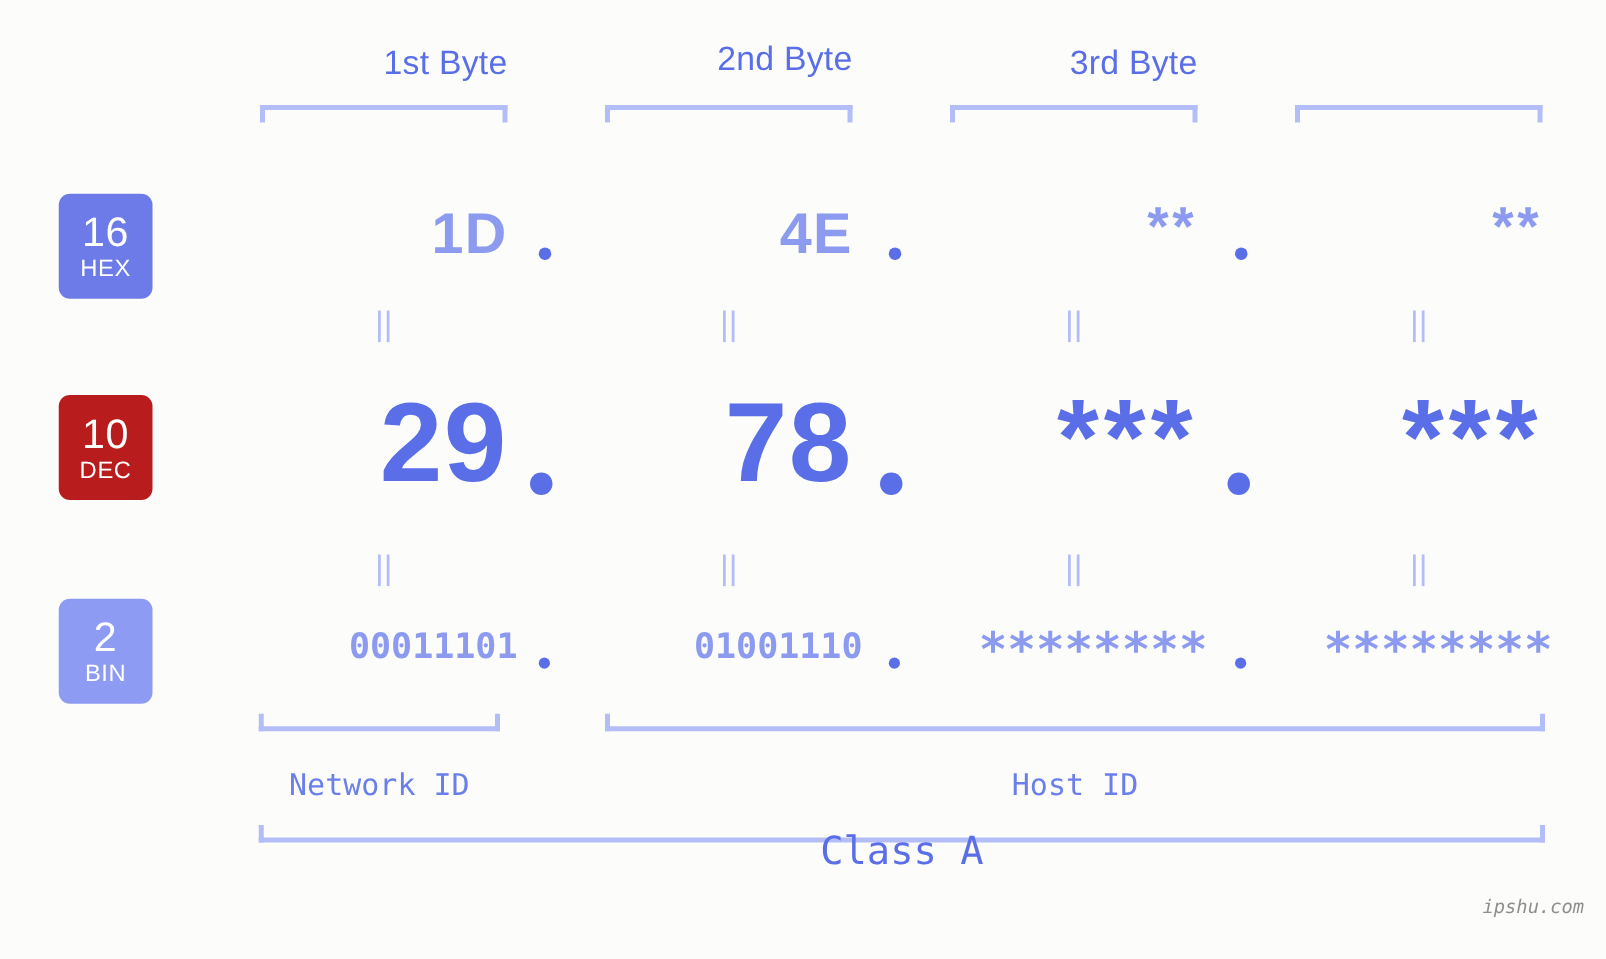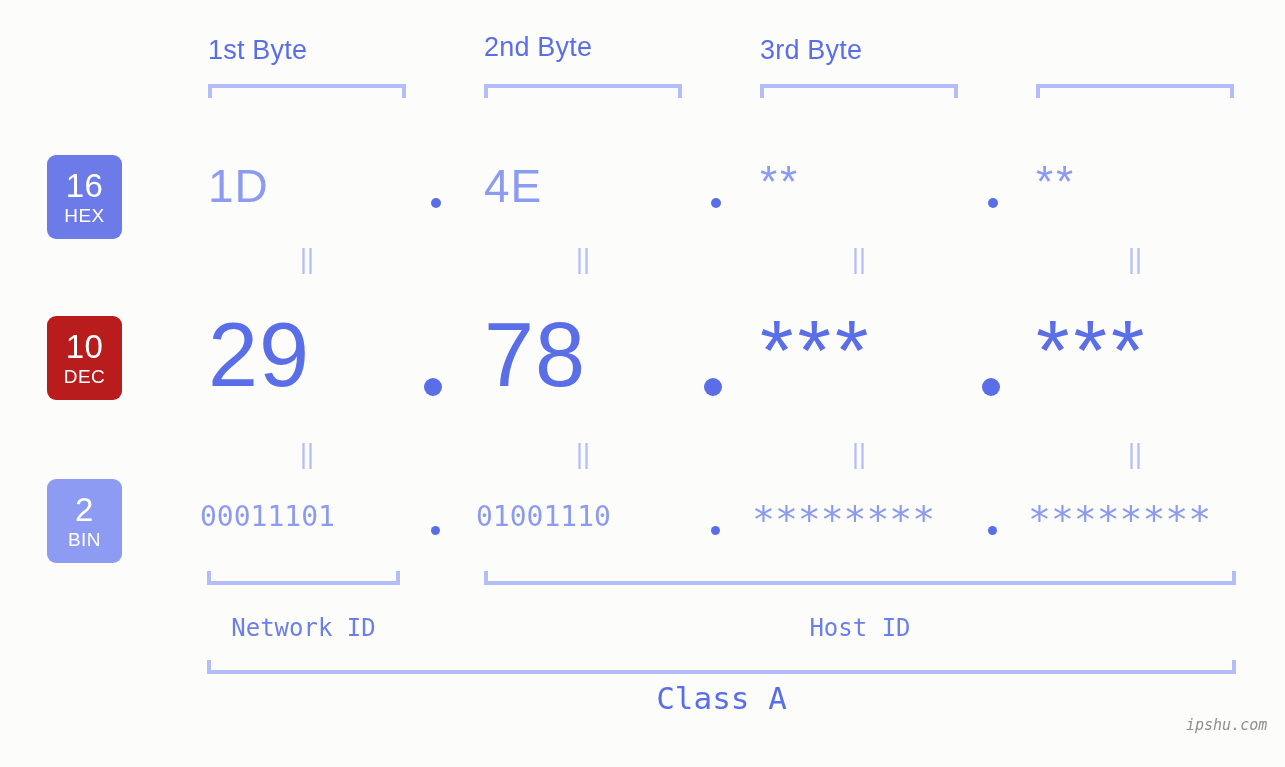--- a/index.html
+++ b/index.html
@@ -22,21 +22,21 @@
     height: 767px;
   }
 
   .abs { position: absolute; }
 
   
   .byte-label {
     font-family: "Liberation Sans", sans-serif;
     font-size: 27px;
     color: #5a6ee8;
-    text-align: left;
+    text-align: right;
     letter-spacing: 0.2px;
     white-space: nowrap;
   }
 
   
   .bracket-down {           
     border-top: 4px solid #b3bdf8;
     border-left: 4px solid #b3bdf8;
     border-right: 4px solid #b3bdf8;
     height: 14px;
@@ -70,23 +70,24 @@
   }
   .base-badge .abbr {
     font-size: 19px;
     font-weight: 400;
     margin-top: 4px;
     letter-spacing: 0.5px;
   }
 
   
   .cell {
-    text-align: left;
+    text-align: right;
     white-space: nowrap;
     line-height: 1;
+    font-weight: bold;
   }
 
   .row-hex .cell {
     font-family: "Liberation Sans", sans-serif;
     font-size: 46px;
     color: #8c9bf0;
     letter-spacing: 1px;
   }
   .row-dec .cell {
     font-family: "Liberation Sans", sans-serif;
@@ -218,17 +219,17 @@
     <div class="abs dot" style="left:988px; top:526px; width:9px; height:9px;"></div>
   </div>
 
   <div class="abs bracket-up" style="left:207px; top:571px; width:193px;"></div>
   <div class="abs bracket-up" style="left:484px; top:571px; width:752px;"></div>
 
   <div class="abs id-label" style="left:484px; top:614px; width:752px;">Host ID</div>
   <div class="abs id-label" style="left:207px; top:614px; width:193px;">Network ID</div>
 
   <div class="abs bracket-up" style="left:207px; top:660px; width:1029px;"></div>
-  <div class="abs class-label" style="left:207px; top:680px; width:1029px;">Class A</div>
+  <div class="abs class-label" style="left:207px; top:663px; width:1029px;">Class A</div>
 
   <div class="abs watermark" style="left:1186px; top:716px;">ipshu.com</div>
 
 </div>
 
 </body></html>

